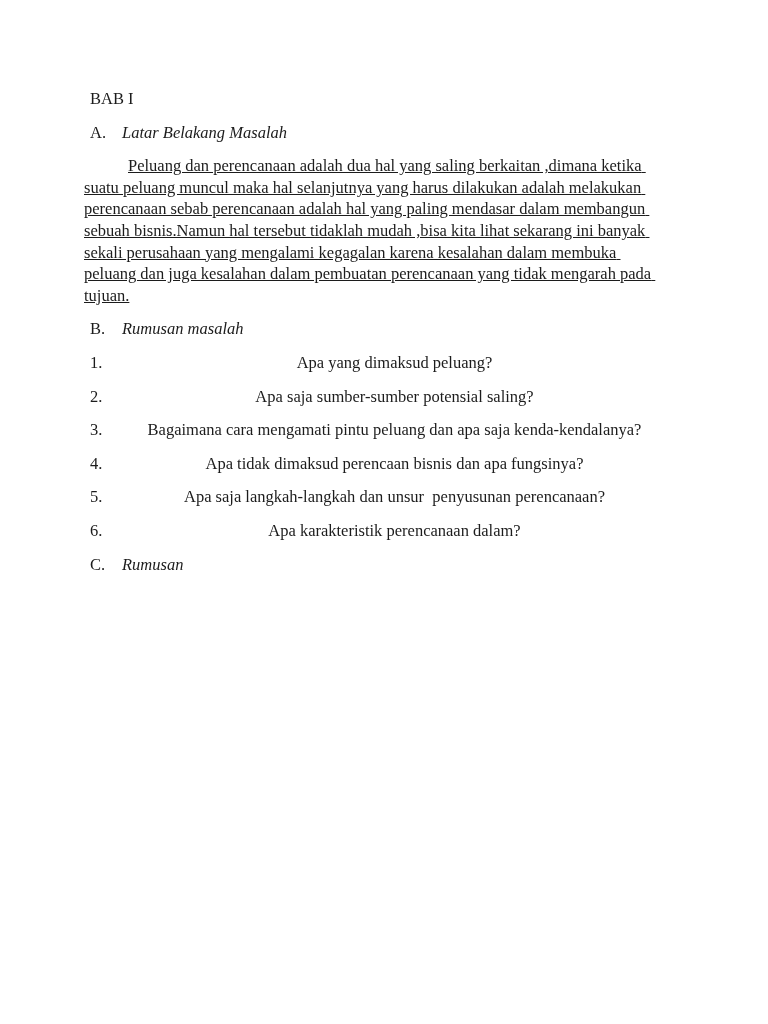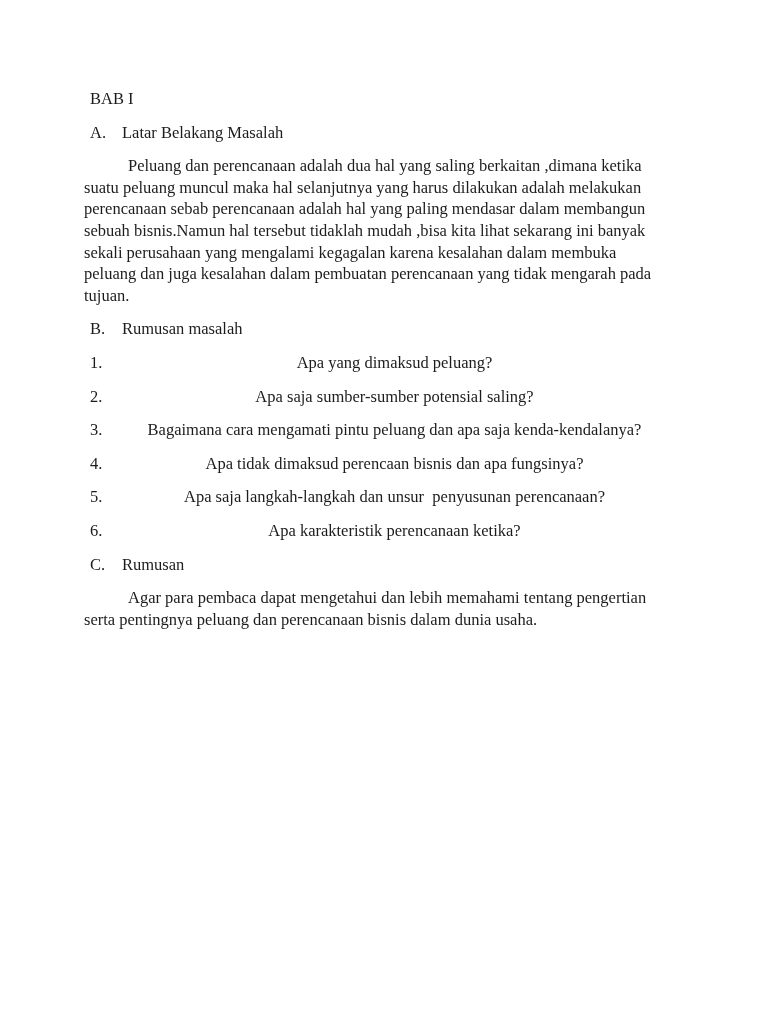--- a/index.html
+++ b/index.html
@@ -32,24 +32,26 @@
   }
   .section-row {
     display: flex;
     padding-left: 6px;
   }
   .section-label {
     flex: 0 0 32px;
   }
   .section-title {
     flex: 1;
+    font-style: italic;
   }
   .para {
     text-indent: 44px;
     white-space: pre-wrap;
+    text-decoration: underline;
   }
   .q-row {
     display: flex;
     padding-left: 6px;
   }
   .q-num {
     flex: 0 0 35px;
   }
   .q-text {
     flex: 1;
@@ -98,24 +100,23 @@
       <span class="q-text">Apa tidak dimaksud perencaan bisnis dan apa fungsinya?</span>
     </div>
 
     <div class="block q-row">
       <span class="q-num">5.</span>
       <span class="q-text">Apa saja langkah-langkah dan unsur  penyusunan perencanaan?</span>
     </div>
 
     <div class="block q-row">
       <span class="q-num">6.</span>
-      <span class="q-text">Apa karakteristik perencanaan ketika?</span>
+      <span class="q-text">Apa karakteristik perencanaan dalam?</span>
     </div>
 
     <div class="block section-row">
       <span class="section-label">C.</span>
       <span class="section-title">Rumusan</span>
     </div>
 
-    <p class="block para">Agar para pembaca dapat mengetahui dan lebih memahami tentang pengertian serta pentingnya peluang dan perencanaan bisnis dalam dunia usaha.</p>
 
   </div>
 </div>
 
 </body></html>

